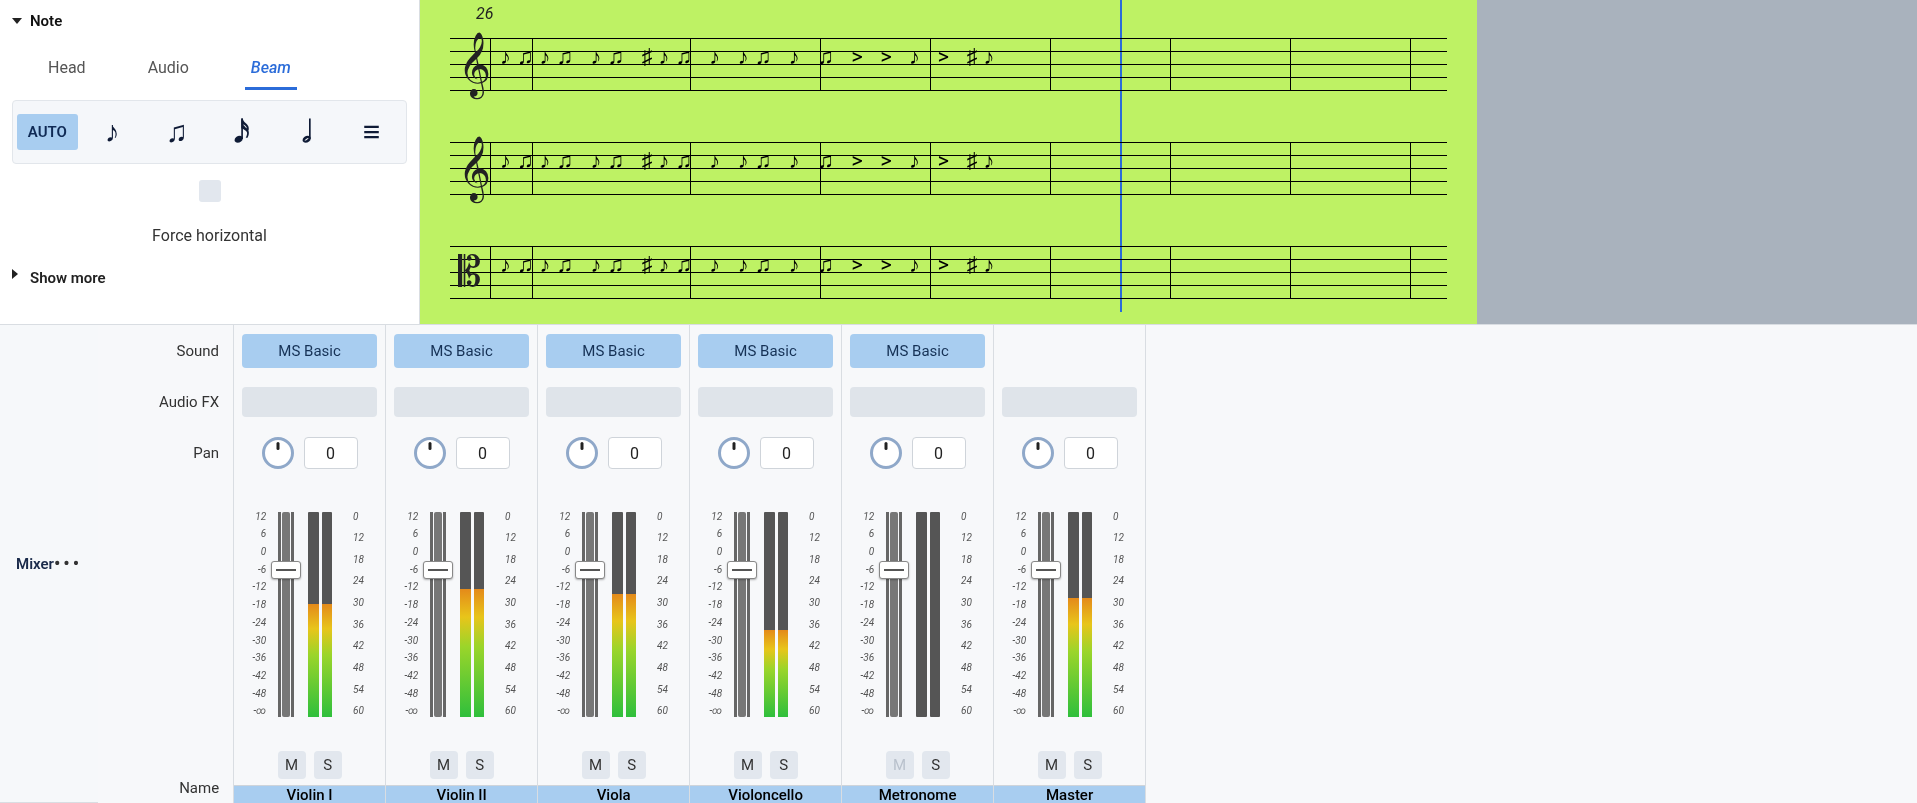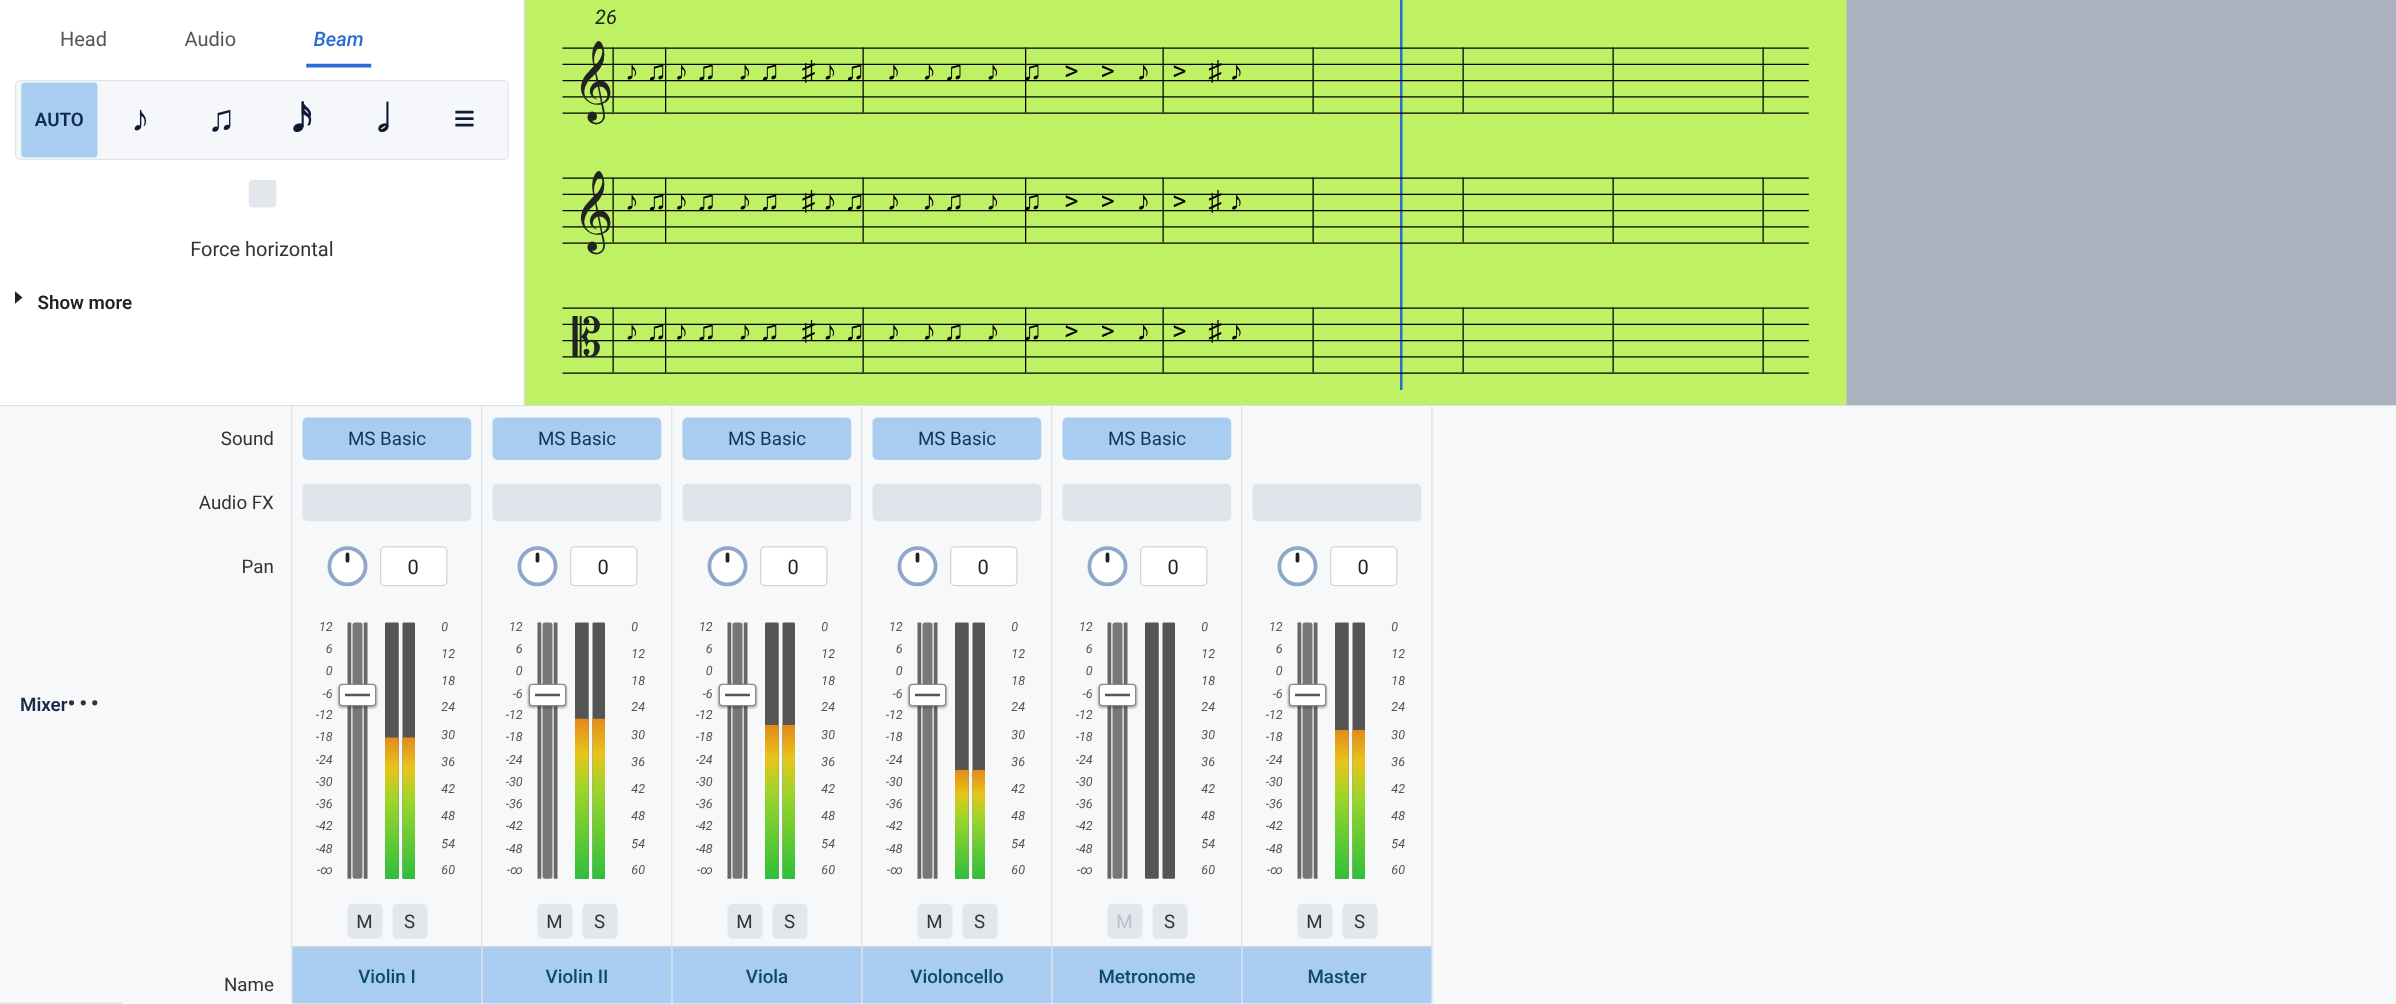--- a/index.html
+++ b/index.html
@@ -91,21 +91,21 @@
     border: 1px solid #e2e6eb;
     border-radius: 4px;
     display: flex;
     align-items: center;
     padding: 4px;
     gap: 4px;
     height: 64px;
   }
   .beam-btn {
     flex: 1;
-    height: 60px;
+    height: 36px;
     display: flex;
     align-items: center;
     justify-content: center;
     border-radius: 3px;
     font-size: 15px;
     font-weight: 600;
     color: #0f2a55;
     cursor: pointer;
   }
   .beam-btn.selected {
@@ -320,34 +320,38 @@
   }
   .ms-row { height:40px; gap:8px; }
   .ms-btn {
     width:28px; height:28px;
     background:#e2e7ee; border-radius:4px;
     display:flex;align-items:center;justify-content:center;
     font-size:15px; color:#333; cursor:pointer;
   }
   .ms-btn.disabled { color:#b9c1cc; }
   .ch-name {
-    height:46px;
+    height:18px;
     background:#a8cdf0;
     display:flex;align-items:center;justify-content:center;
-    font-size:15px; color:#0c4a6e; font-weight:500;
+    font-size:15px; color:#000000; font-weight:500;
     border-top:1px solid #cfd4da;
   }
   .mixer-rest { flex:1; border-left: none; }
 </style>
 </head>
 <body>
 
 <div class="top-region">
 
   <aside class="props-panel">
+    <div class="section-header">
+      <span class="disclosure down"></span>
+      <span>Note</span>
+    </div>
 
     <div class="tabs">
       <div class="tab">Head</div>
       <div class="tab">Audio</div>
       <div class="tab active">Beam</div>
     </div>
 
 
     <div class="beam-types">
       <div class="beam-btn selected">AUTO</div>

